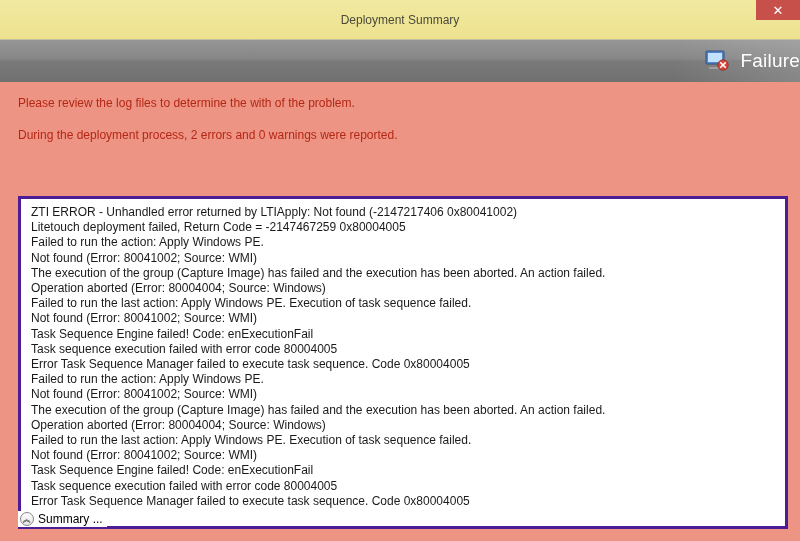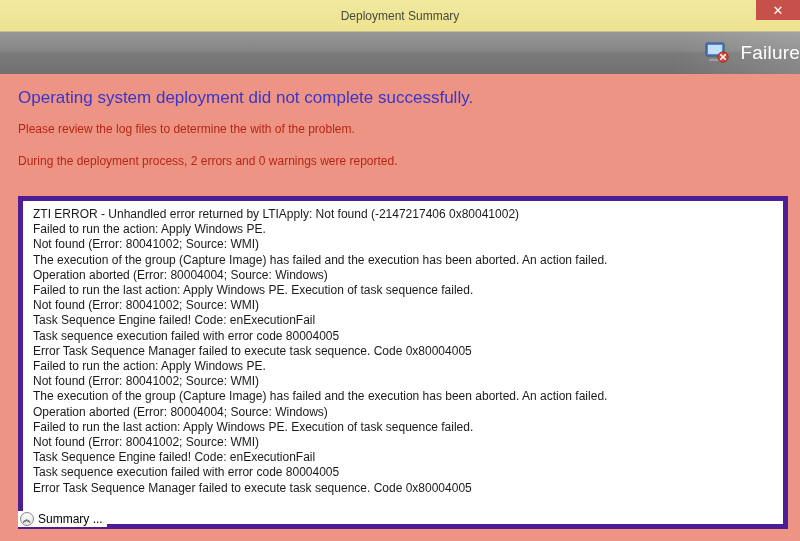--- a/index.html
+++ b/index.html
@@ -4,21 +4,21 @@
   <style>
     * { margin: 0; padding: 0; box-sizing: border-box; }
     body {
       width: 800px;
       height: 541px;
       background: #ed9484;
       font-family: 'Segoe UI', Tahoma, sans-serif;
       overflow: hidden;
     }
     .titlebar {
-      height: 32px;
+      height: 40px;
       background: linear-gradient(to bottom, #f0e9a0, #eee28f);
       border-bottom: 1px solid #c0c0a0;
       display: flex;
       align-items: center;
       position: relative;
       text-decoration: underline;
     }
     .titlebar-title {
       position: absolute;
       left: 50%;
@@ -87,21 +87,21 @@
       font-size: 12px;
       margin-bottom: 18px;
     }
     .log-box {
       position: absolute;
       left: 18px;
       right: 12px;
       top: 196px;
       bottom: 12px;
       background: #fff;
-      border: 5px solid #4c1d95;
+      border: 3px solid #4c1d95;
       padding: 6px 10px 6px 10px;
       overflow: hidden;
     }
     .log-line {
       font-size: 12px;
       color: #1a1a1a;
       line-height: 15.2px;
       white-space: nowrap;
       overflow: hidden;
       text-overflow: clip;
@@ -151,27 +151,27 @@
       <rect x="6" y="15" width="8" height="2" fill="#7a7a7a"></rect>
       <rect x="4" y="17" width="12" height="2" fill="#9a9a9a"></rect>
       <circle cx="18" cy="15" r="5.2" fill="#d93a2e" stroke="#8a1a10" stroke-width="0.8"></circle>
       <path d="M15.2 12.2 L20.8 17.8 M20.8 12.2 L15.2 17.8" stroke="#fff" stroke-width="1.6"></path>
     </svg>
   </span>
   <span class="header-text">Failure</span>
 </div>
 
 <div class="content">
-  <div class="headline">Operating system deployment did not complete successfully.</div>
   <div class="subline">Please review the log files to determine the with of the problem.</div>
   <div class="summary-line">During the deployment process, 2 errors and 0 warnings were reported.</div>
 </div>
 
 <div class="log-box" id="log-box">
     <div class="log-line">ZTI ERROR - Unhandled error returned by LTIApply: Not found  (-2147217406  0x80041002)</div>
+    <div class="log-line">Litetouch deployment failed, Return Code = -2147467259  0x80004005</div>
     <div class="log-line">Failed to run the action: Apply Windows PE.</div>
     <div class="log-line">Not found (Error: 80041002; Source: WMI)</div>
     <div class="log-line">The execution of the group (Capture Image) has failed and the execution has been aborted. An action failed.</div>
     <div class="log-line">Operation aborted (Error: 80004004; Source: Windows)</div>
     <div class="log-line">Failed to run the last action: Apply Windows PE. Execution of task sequence failed.</div>
     <div class="log-line">Not found (Error: 80041002; Source: WMI)</div>
     <div class="log-line">Task Sequence Engine failed! Code: enExecutionFail</div>
     <div class="log-line">Task sequence execution failed with error code 80004005</div>
     <div class="log-line">Error Task Sequence Manager failed to execute task sequence. Code 0x80004005</div>
     <div class="log-line">Failed to run the action: Apply Windows PE.</div>

